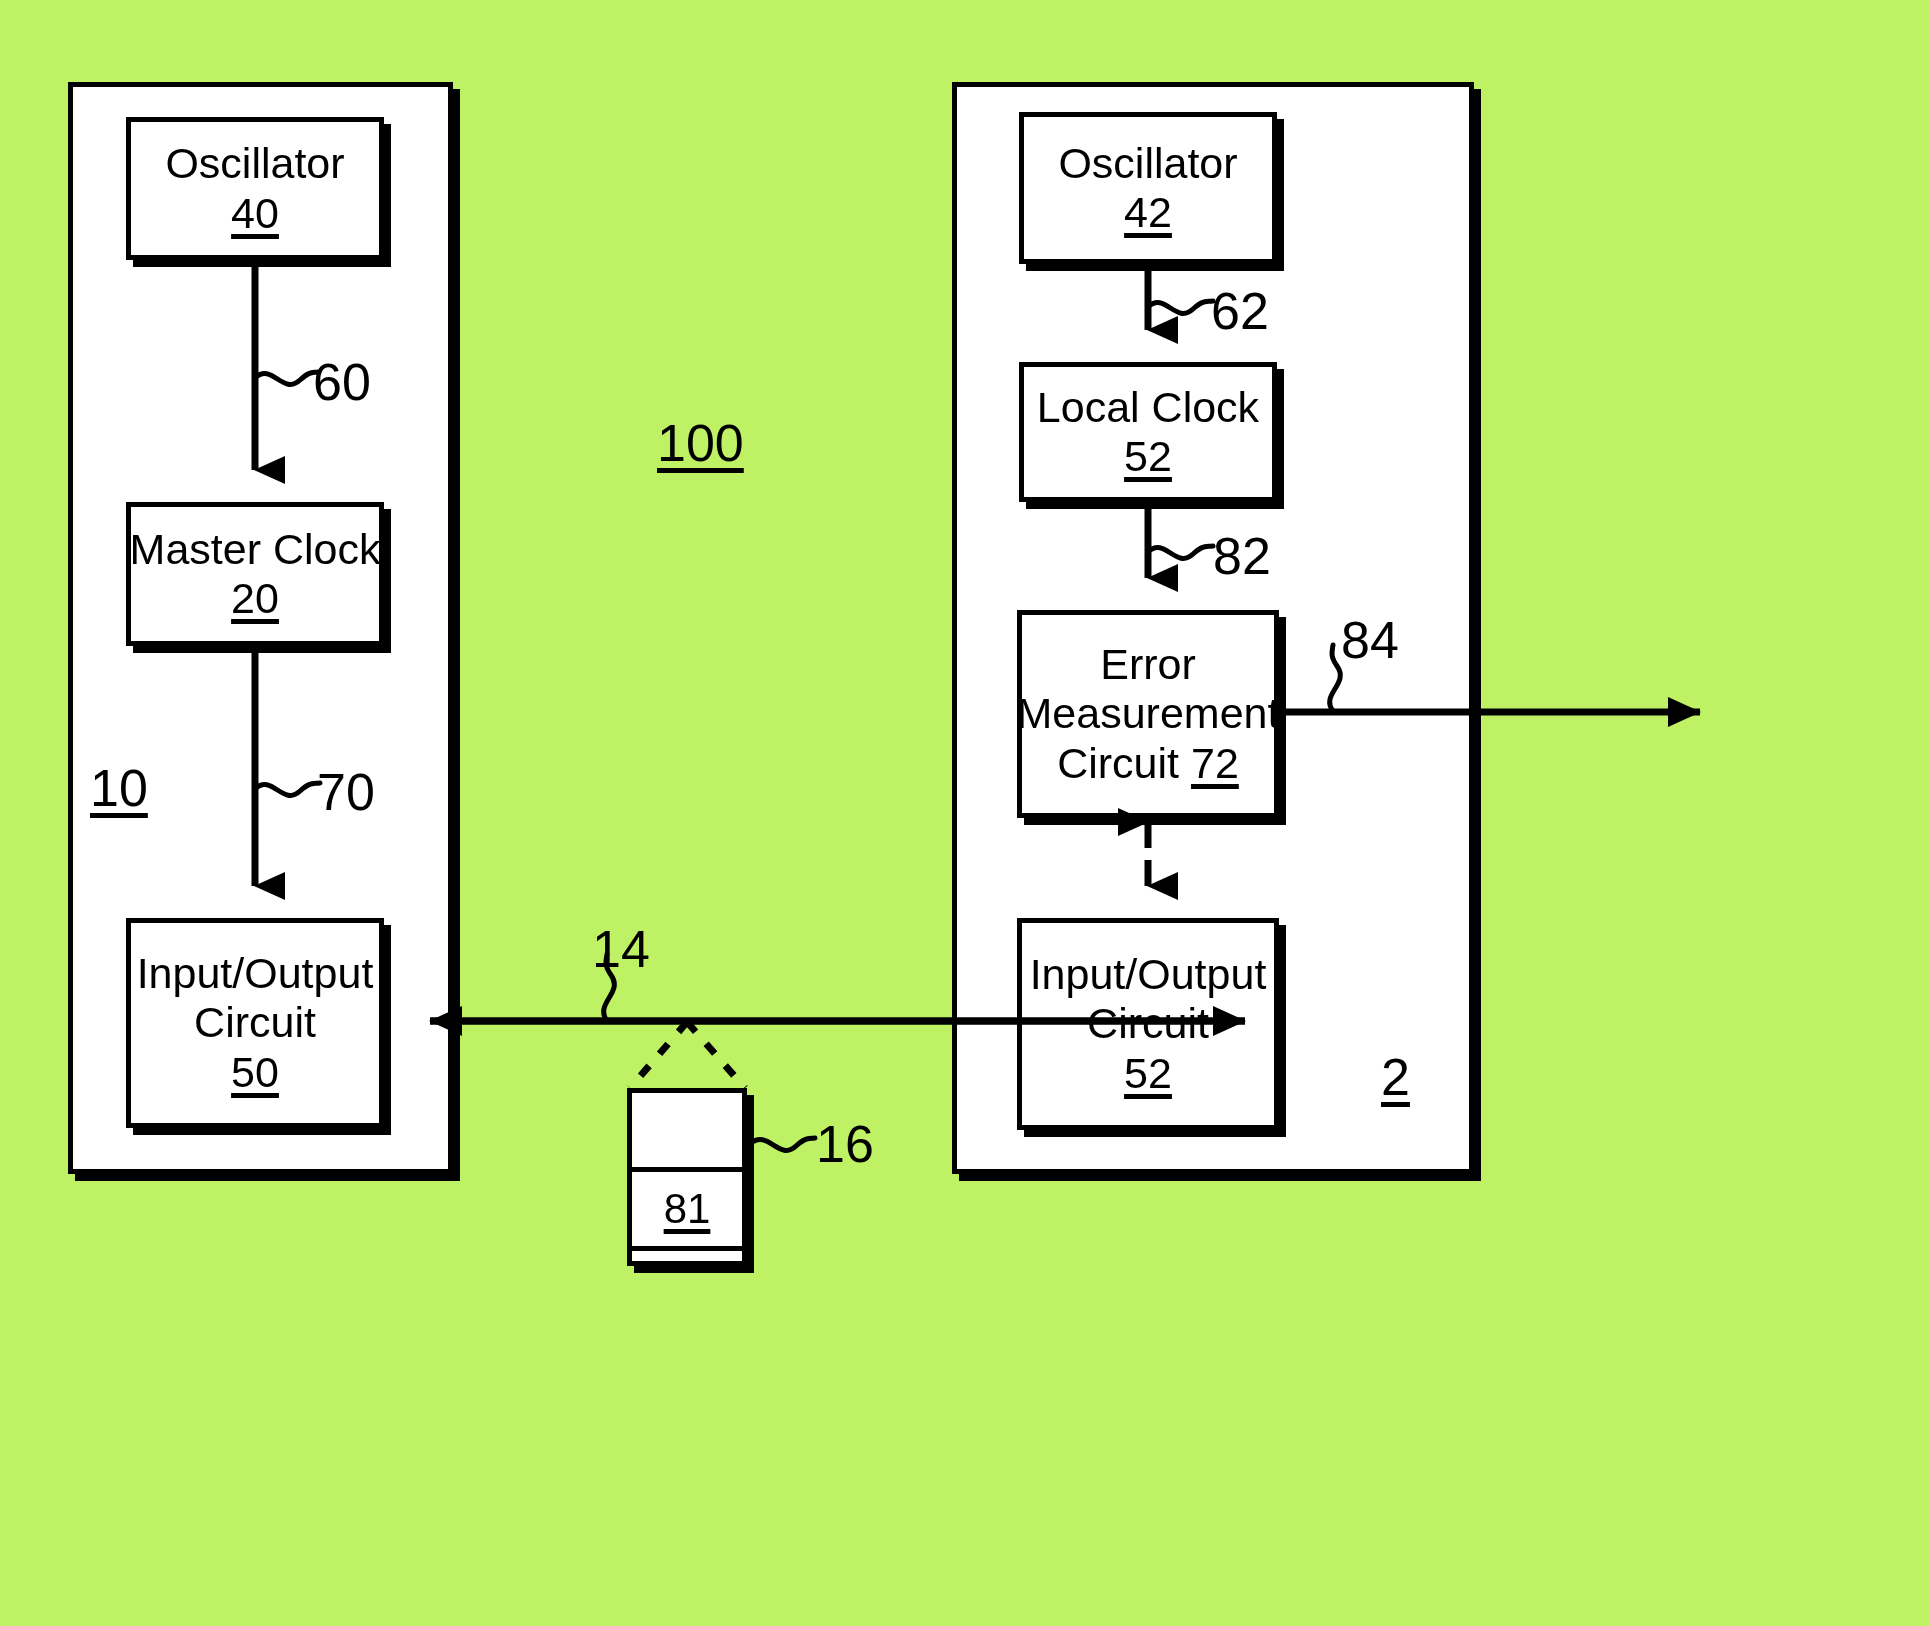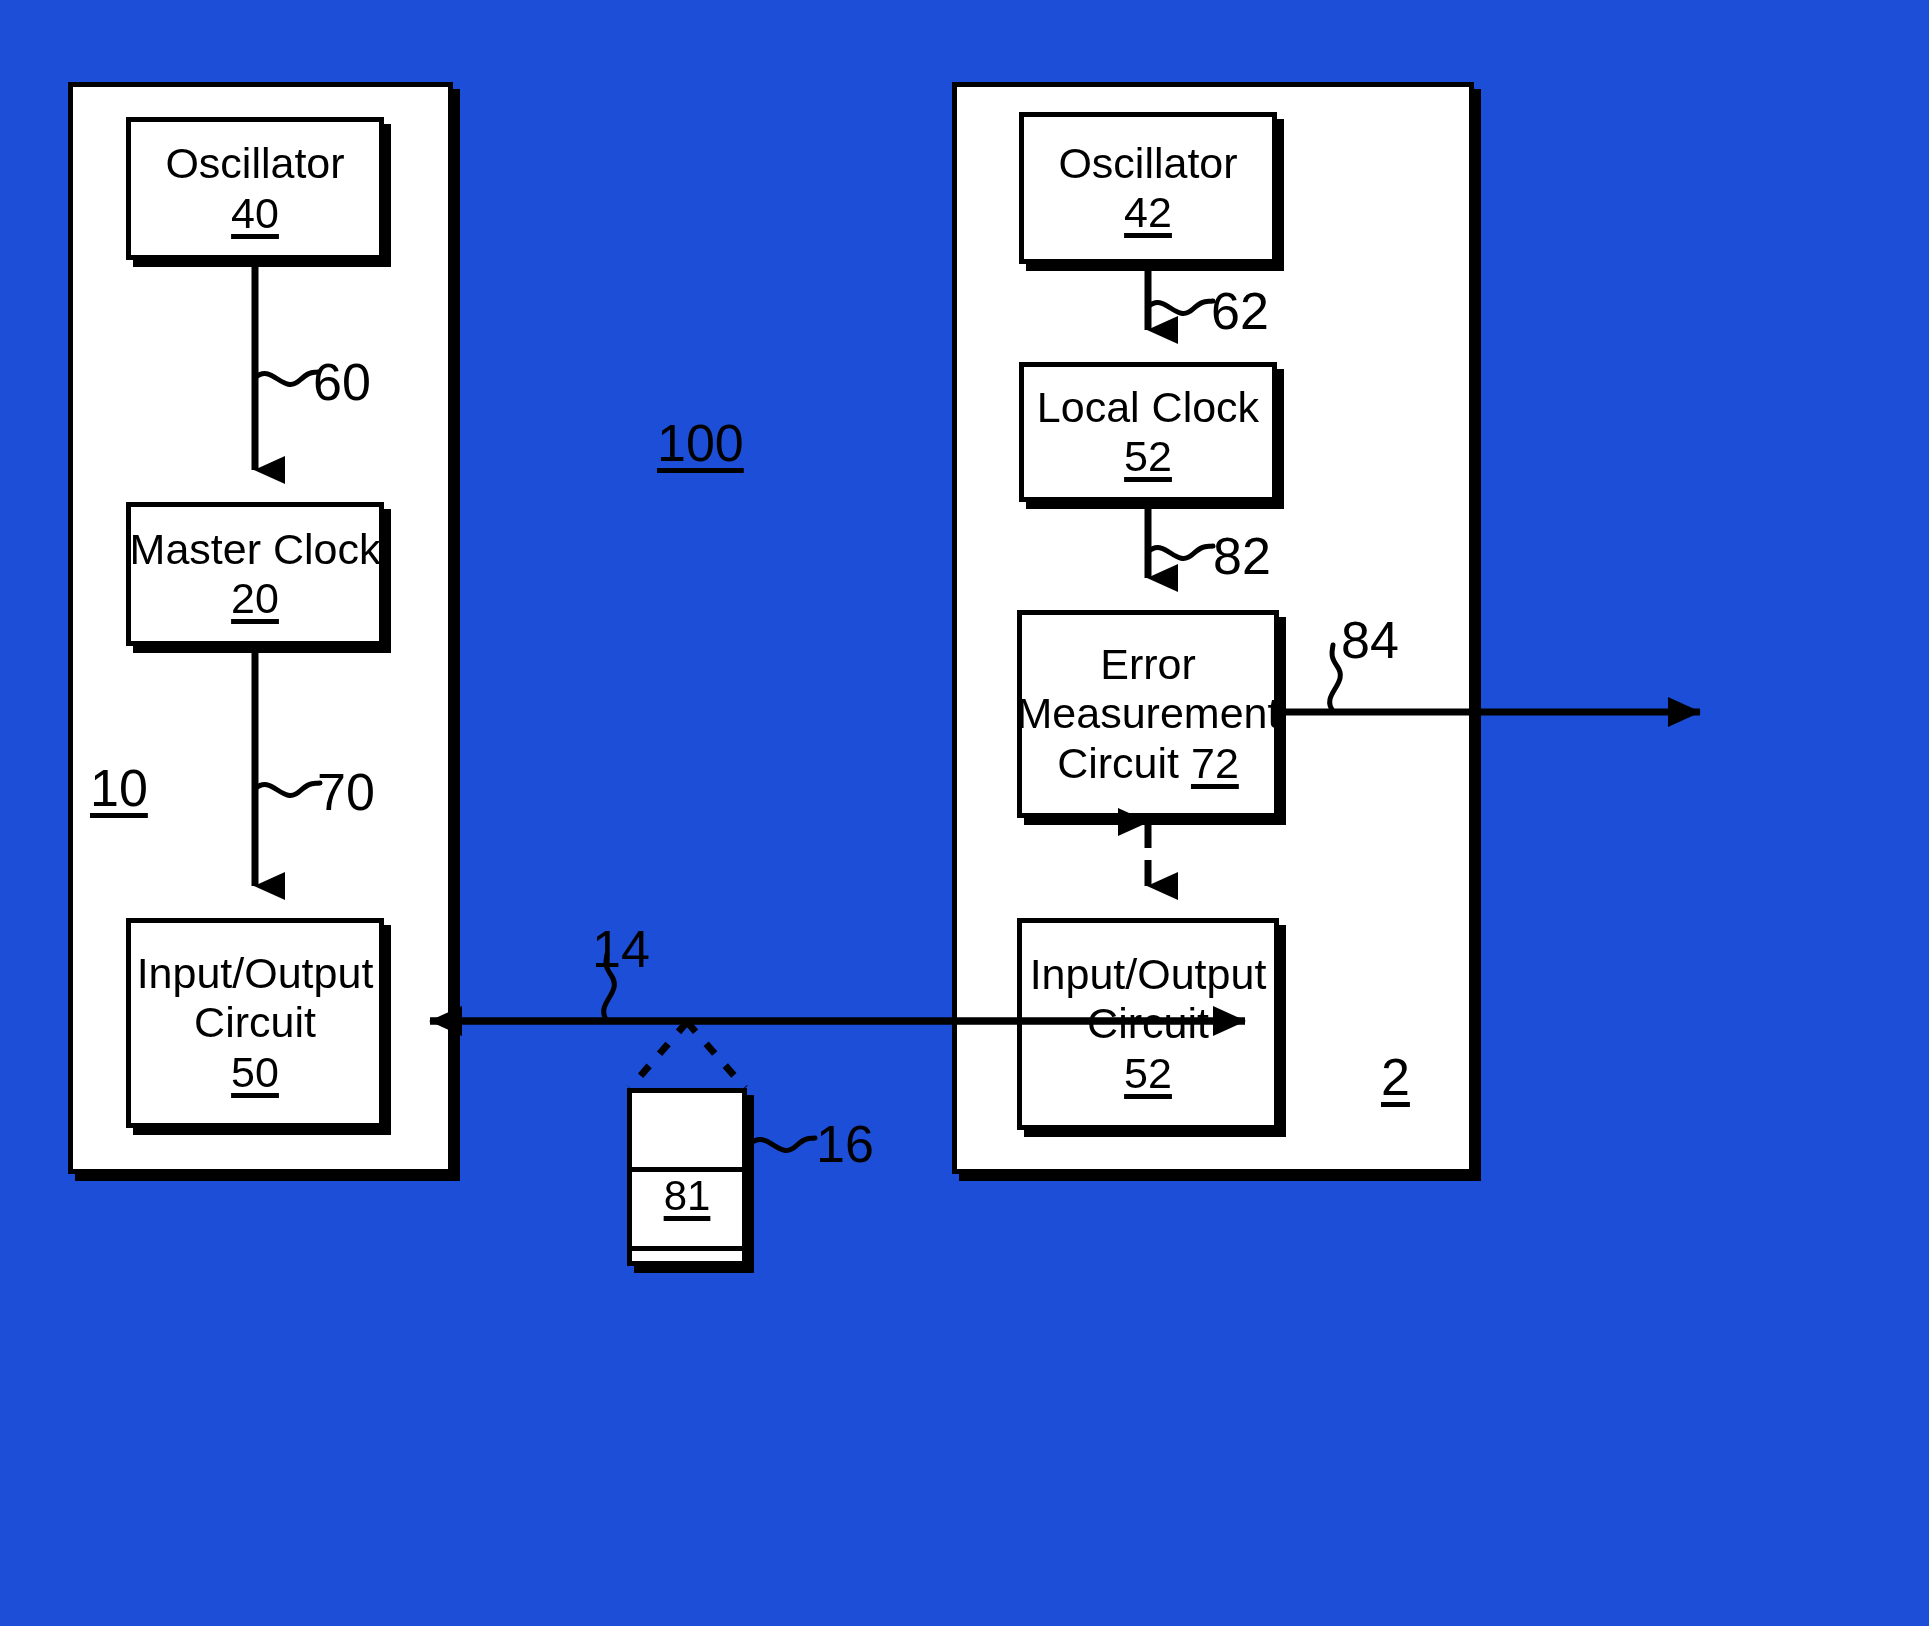--- a/index.html
+++ b/index.html
@@ -9,21 +9,21 @@
     background: #ffffff;
   }
   body {
     font-family: "Liberation Sans", sans-serif;
     color: #000000;
   }
   #canvas {
     position: relative;
     width: 1929px;
     height: 1626px;
-    background: #1d4ed8;
+    background: #bef264;
     overflow: hidden;
     text-decoration: underline;
   }
   svg.layer {
     position: absolute;
     left: 0;
     top: 0;
     width: 1929px;
     height: 1626px;
     pointer-events: none;
@@ -82,21 +82,21 @@
     background: #fff;
     box-shadow: 7px 7px 0 0 #000;
     box-sizing: border-box;
     display: flex;
     flex-direction: column;
   }
   .packet .seg {
     flex: 1 1 auto;
     border-bottom: 5px solid #000;
     display: flex;
-    align-items: flex-start;
+    align-items: center;
     justify-content: center;
   }
   .packet .seg:last-child { border-bottom: none; }
   .packet .seg.s1 { flex: 0 0 74px; }
   .packet .seg.s2 { flex: 0 0 74px; }
   .packet .seg.s3 { flex: 0 0 54px; }
   .packet .seg .lbl {
     font-size: 42px;
     text-decoration: underline;
     text-underline-offset: 6px;

